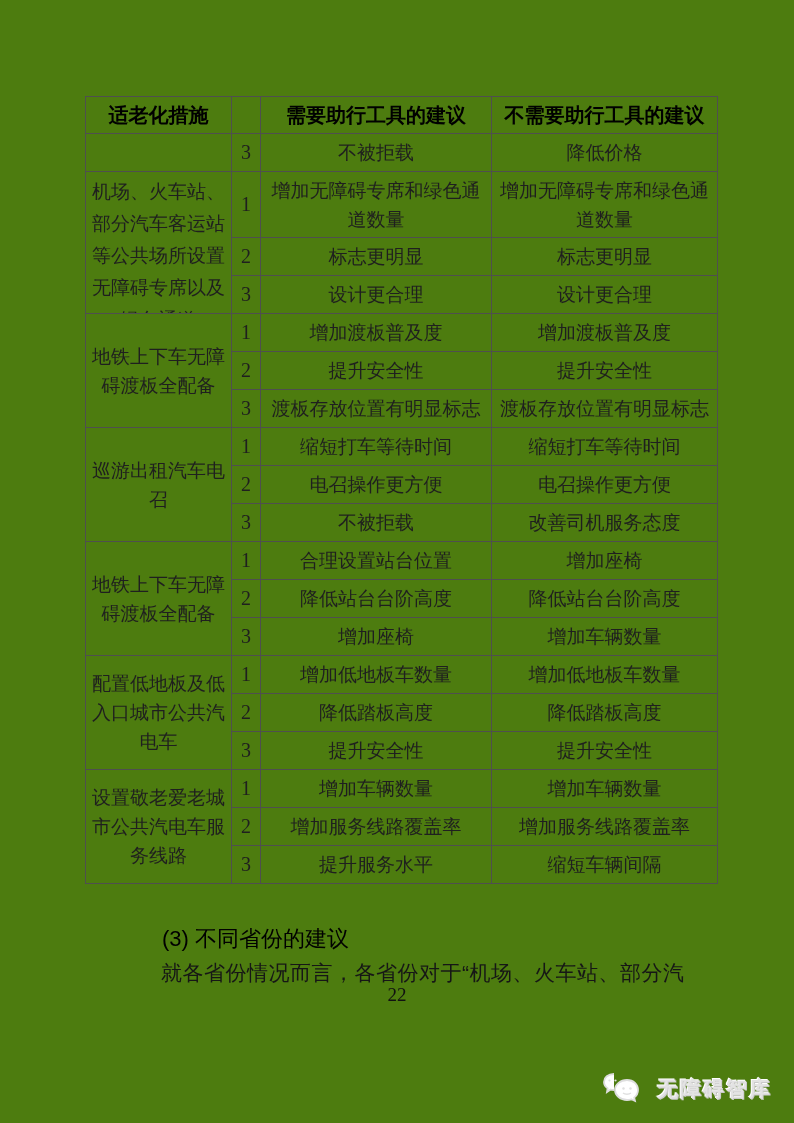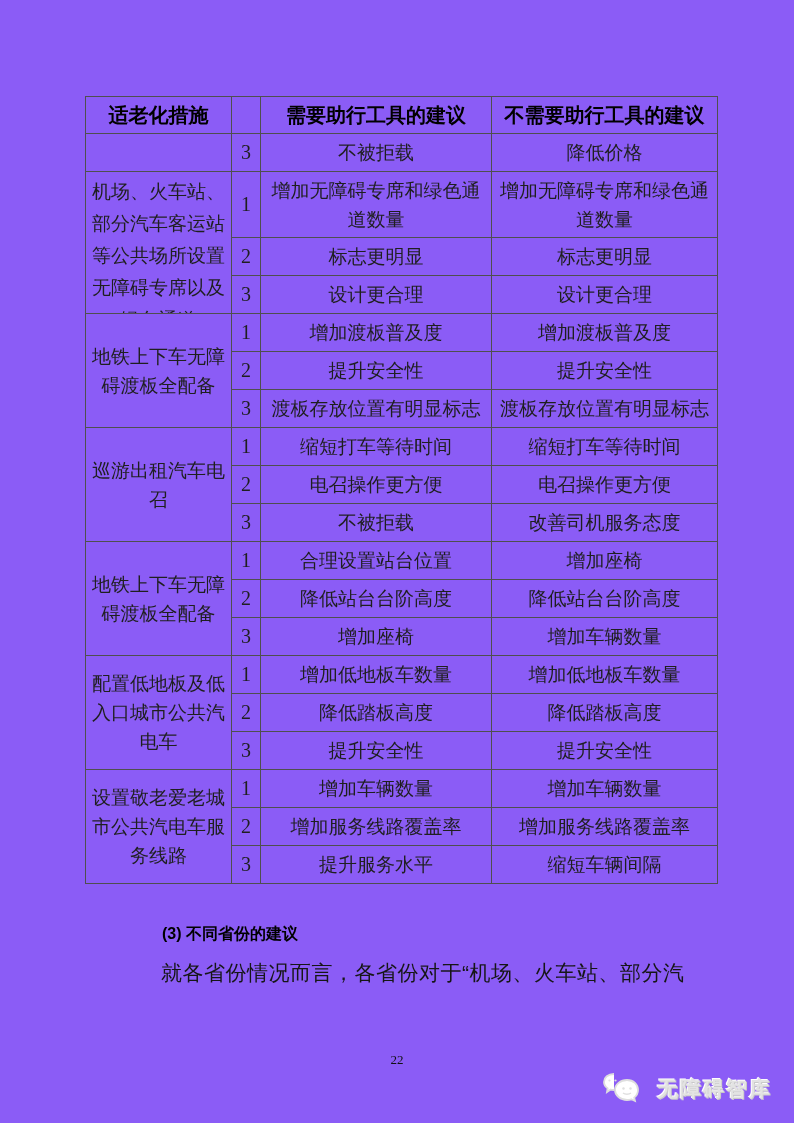--- a/index.html
+++ b/index.html
@@ -4,21 +4,21 @@
 <style>
   * { box-sizing: border-box; margin: 0; padding: 0; }
   html, body {
     width: 794px; height: 1123px;
     background: #ffffff;
     font-family: "Liberation Sans", sans-serif;
     color: #1a1a1a;
     overflow: hidden;
     position: relative;
   }
-  .page { position: relative; width: 794px; height: 1123px; background: #8b5cf6; }
+  .page { position: relative; width: 794px; height: 1123px; background: #4d7c0f; }
 
   
   .tbl-wrap { position: absolute; left: 85px; top: 96px; }
   table.measures {
     border-collapse: collapse;
     table-layout: fixed;
     width: 632px;
     font-size: 19px;
     color: #1f1f1f;
   }
@@ -49,42 +49,42 @@
     overflow: hidden;
     line-height: 32px;
     padding-top: 3px;
   }
   td.sugg-cell { line-height: 29px; }
 
   
   .section-heading {
     position: absolute;
     left: 162px; top: 924px;
-    font-size: 16px;
-    font-weight: bold;
+    font-size: 22px;
+    font-weight: normal;
     color: #000;
     white-space: nowrap;
   }
   .body-paragraph {
     position: absolute;
     left: 161px; top: 959px;
     font-size: 21px;
     color: #161616;
     white-space: nowrap;
     letter-spacing: 0.5px;
   }
 
   
   .page-number {
     position: absolute;
-    left: 0; top: 1052px;
+    left: 0; top: 984px;
     width: 794px;
     text-align: center;
     font-family: "Liberation Serif", serif;
-    font-size: 13px;
+    font-size: 19px;
     color: #111;
   }
   .watermark {
     position: absolute;
     right: 22px; top: 1070px;
     display: flex;
     align-items: center;
     gap: 13px;
   }
   .watermark-text {

